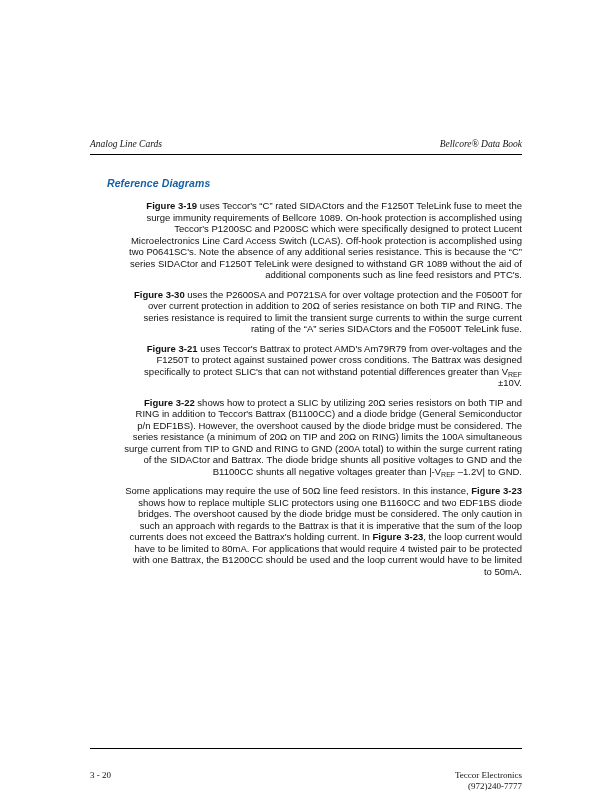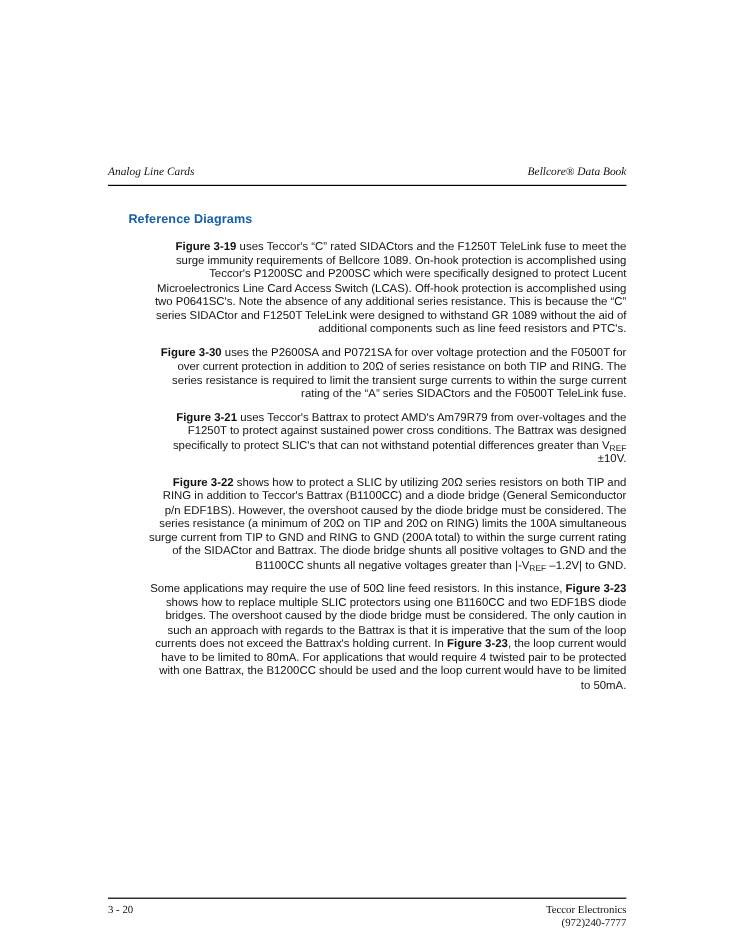--- a/index.html
+++ b/index.html
@@ -61,21 +61,21 @@
     line-height: 0;
     vertical-align: -2px;
   }
   
   .footer {
     position: absolute;
     left: 90px;
     right: 90px;
     top: 704px;
     border-top: 1px solid #000000;
-    padding-top: 4px;
+    padding-top: 21px;
     display: flex;
     justify-content: space-between;
     align-items: flex-start;
     font-family: "Liberation Serif", serif;
     font-size: 9px;
     line-height: 11px;
   }
   .footer-right {
     display: flex;
     flex-direction: column;
@@ -87,21 +87,21 @@
 <body>
 
 <div class="page">
 
   <div class="header">
     <span>Analog Line Cards</span>
     <span>Bellcore® Data Book</span>
   </div>
 
   <div class="content">
-    <h2 class="heading" style="color: rgb(21, 96, 168);">Reference Diagrams</h2>
+    <h2 class="heading" style="color: rgb(21, 96, 168); font-style: italic;">Reference Diagrams</h2>
     <div class="paragraphs">
         <p class="body-para"><b>Figure 3-19</b><span> uses Teccor's “C” rated SIDACtors and the F1250T TeleLink fuse to meet the surge immunity requirements of Bellcore 1089.  On-hook protection is accomplished using Teccor's P1200SC and P200SC which were specifically designed to protect Lucent Microelectronics Line Card Access Switch (LCAS).  Off-hook protection is accomplished using two P0641SC's.  Note the absence of any additional series resistance.  This is because the “C” series SIDACtor and F1250T TeleLink were designed to withstand GR 1089 without the aid of additional components such as line feed resistors and PTC's.</span></p>
         <p class="body-para"><b>Figure 3-30</b><span> uses the P2600SA and P0721SA for over voltage protection and the F0500T for over current protection in addition to 20Ω of series resistance on both TIP and RING.  The series resistance is required to limit the transient surge currents to within the surge current rating of the “A” series SIDACtors and the F0500T TeleLink fuse.</span></p>
         <p class="body-para"><b>Figure 3-21</b><span> uses Teccor's Battrax to protect AMD's Am79R79 from over-voltages and the F1250T to protect against sustained power cross conditions.  The Battrax was designed specifically to protect SLIC's that can not withstand potential differences greater than V</span><sub>REF</sub><span> ±10V.</span></p>
         <p class="body-para"><b>Figure 3-22</b><span> shows how to protect a SLIC by utilizing 20Ω series resistors on both TIP and RING in addition to Teccor's Battrax (B1100CC) and a diode bridge (General Semiconductor p/n EDF1BS). However, the overshoot caused by the diode bridge must be considered. The series resistance (a minimum of 20Ω on TIP and 20Ω on RING) limits the 100A simultaneous surge current from TIP to GND and RING to GND (200A total) to within the surge current rating of the SIDACtor and Battrax.  The diode bridge shunts all positive voltages to GND and the B1100CC shunts all negative voltages greater than |-V</span><sub>REF</sub><span> –1.2V| to GND.</span></p>
         <p class="body-para"><span>Some applications may require the use of 50Ω line feed resistors.  In this instance, </span><b>Figure 3-23</b><span> shows how to replace multiple SLIC protectors using one B1160CC and two EDF1BS diode bridges. The overshoot caused by the diode bridge must be considered. The only caution in such an approach with regards to the Battrax is that it is imperative that the sum of the loop currents does not exceed the Battrax's holding current.  In </span><b>Figure 3-23</b><span>, the loop current would have to be limited to 80mA.  For applications that would require 4 twisted pair to be protected with one Battrax, the B1200CC should be used and the loop current would have to be limited to 50mA.</span></p>
       </div>
   </div>
 
   <div class="footer">

